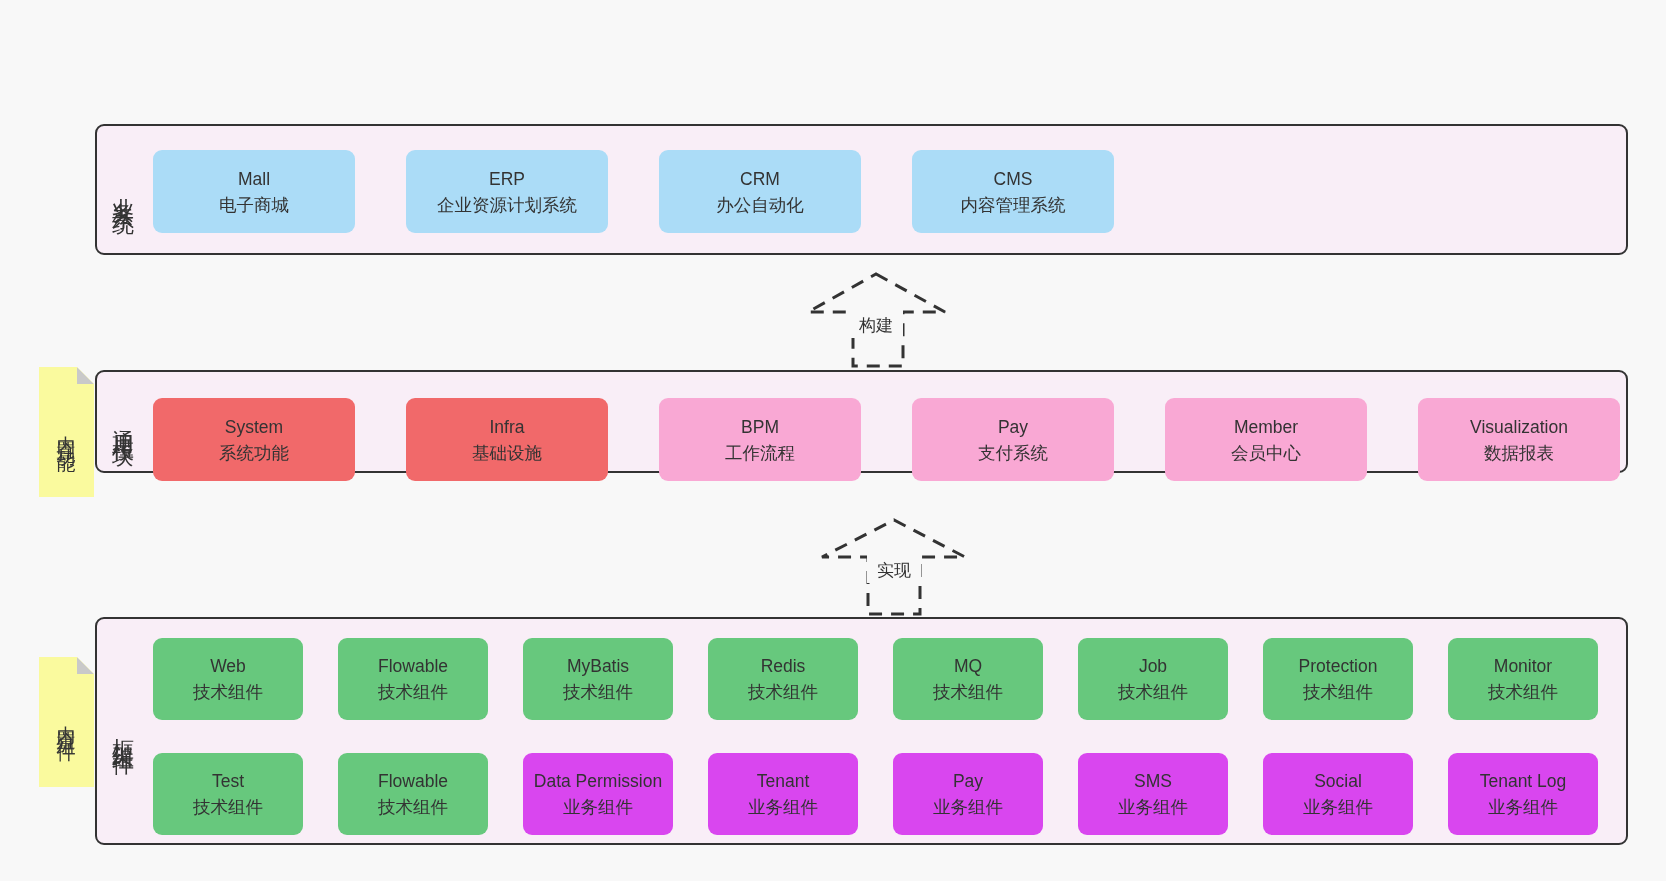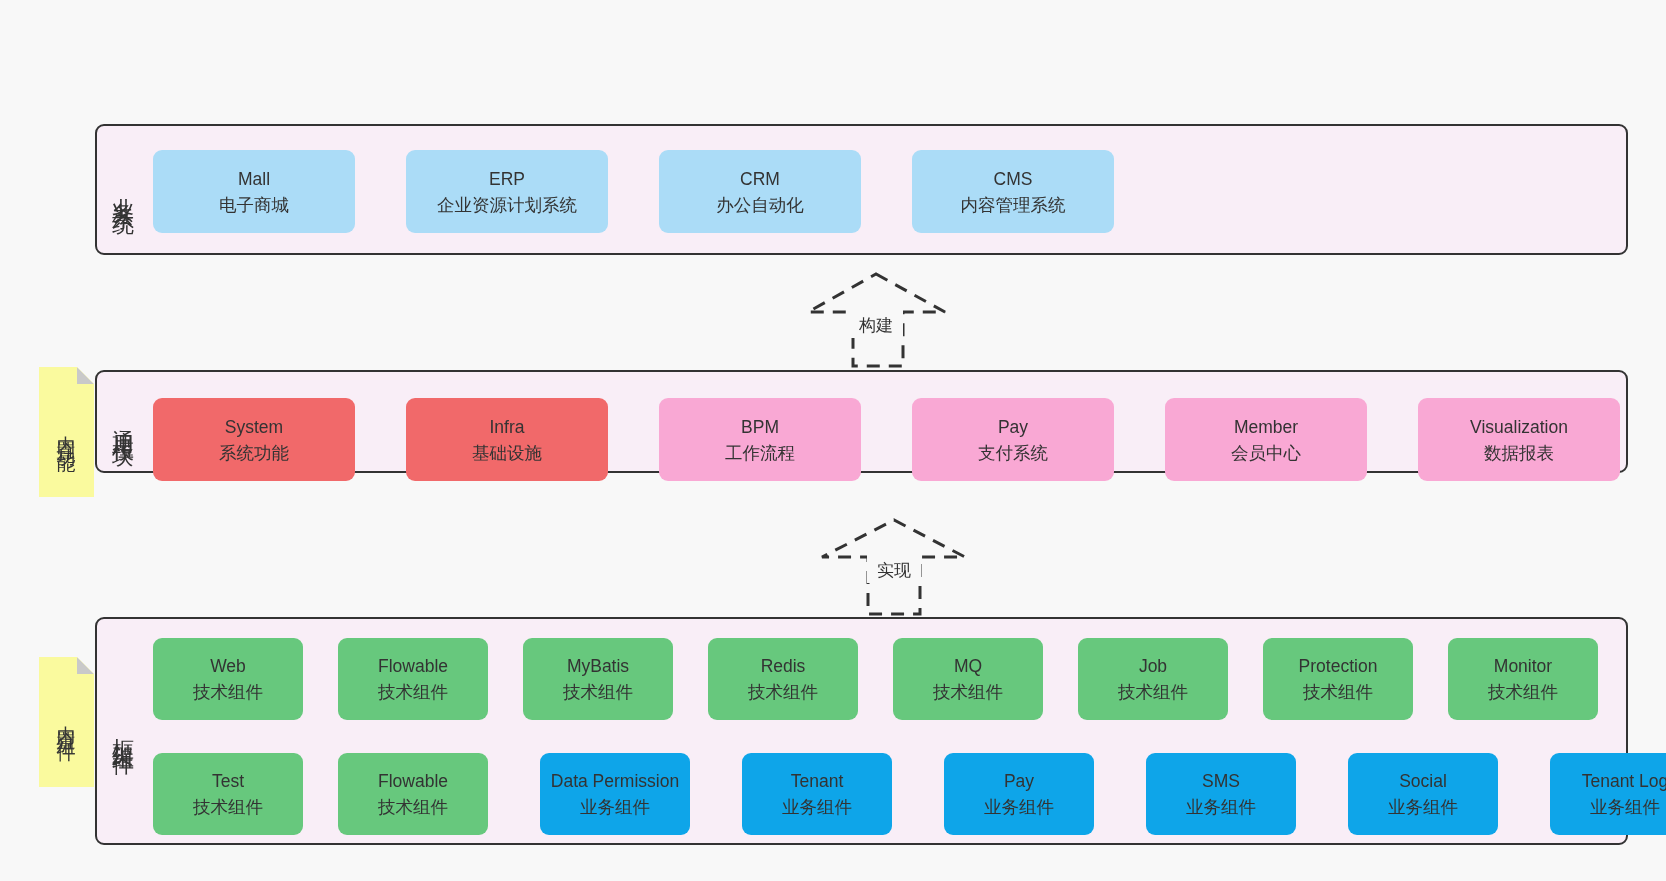--- a/index.html
+++ b/index.html
@@ -44,21 +44,21 @@
     border-radius: 9px;
     display: flex; flex-direction: column; align-items: center; justify-content: center;
     text-align: center; font-size: 17.5px; line-height: 26px; color: #333;
   }
   .c6 { width: 202px; height: 83px; }
   .c8 { width: 150px; height: 82px; }
   .blue   { background: #abdcf7; justify-content: center; }
   .red    { background: #f1696a; }
   .pink   { background: #f9a8d4; }
   .green  { background: #67c87d; }
-  .lgreen { background: #0ea5e9; margin-left: 17px; }
+  .lgreen { background: #d946ef; }
 
   
   .sticky {
     position: absolute; left: 39px; width: 55px;
     background: #fafa9e; z-index: 3;
     clip-path: polygon(0 0, calc(100% - 17px) 0, 100% 17px, 100% 100%, 0 100%);
     display: flex; align-items: center; justify-content: center;
   }
   #sticky-modules    { top: 367px; height: 130px; }
   #sticky-components { top: 657px; height: 130px; }

